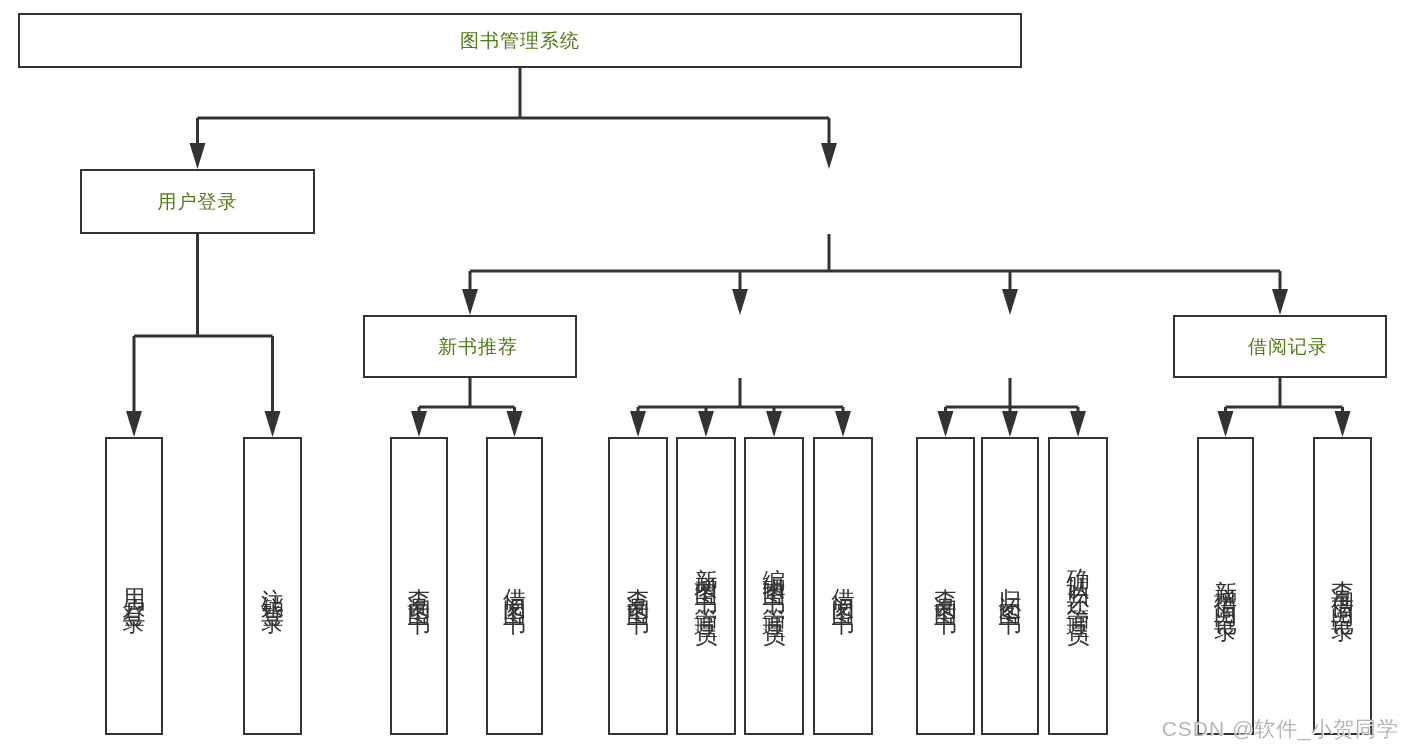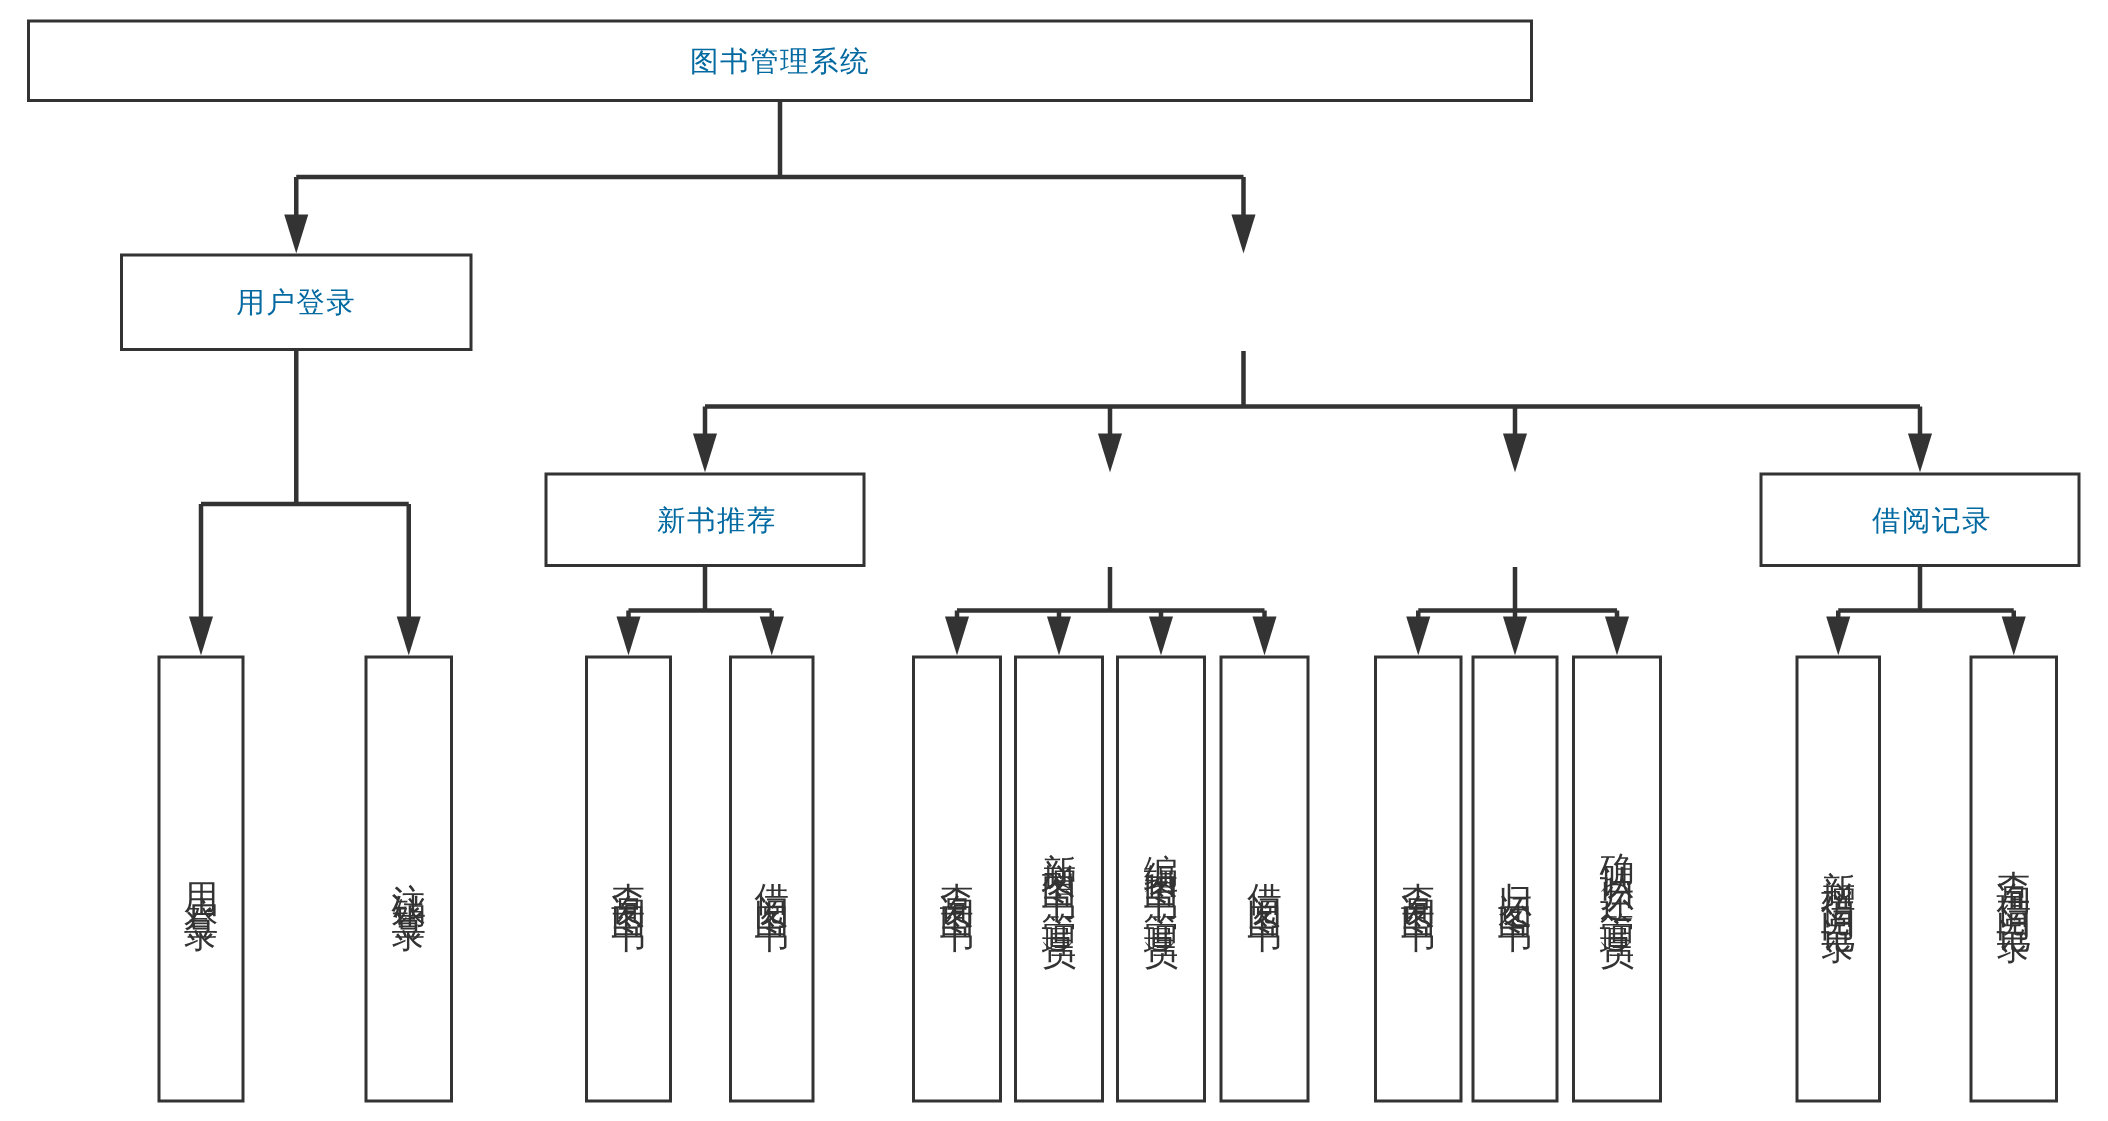--- a/index.html
+++ b/index.html
@@ -28,21 +28,21 @@
     box-sizing: border-box;
     border: 2.5px solid #333333;
     background: #ffffff;
     display: flex;
     align-items: center;
     justify-content: center;
     color: #333333;
   }
   .h-label {
     font-size: 19px;
-    color: #0369a1;
+    color: #4d7c0f;
     letter-spacing: 1px;
     white-space: nowrap;
   }
   .leaf .v-label {
     writing-mode: vertical-rl;
     font-size: 23px;
     color: #333333;
     letter-spacing: 8px;
     line-height: 1;
   }
@@ -170,14 +170,15 @@
     <span class="v-label">确认归还（管理员）</span>
   </div>
 
   <div class="node leaf lf-e1">
     <span class="v-label">新增借阅记录</span>
   </div>
   <div class="node leaf lf-e2">
     <span class="v-label">查询借阅记录</span>
   </div>
 
+  <div class="watermark">CSDN @软件_小贺同学</div>
 
 </div>
 
 </body></html>

